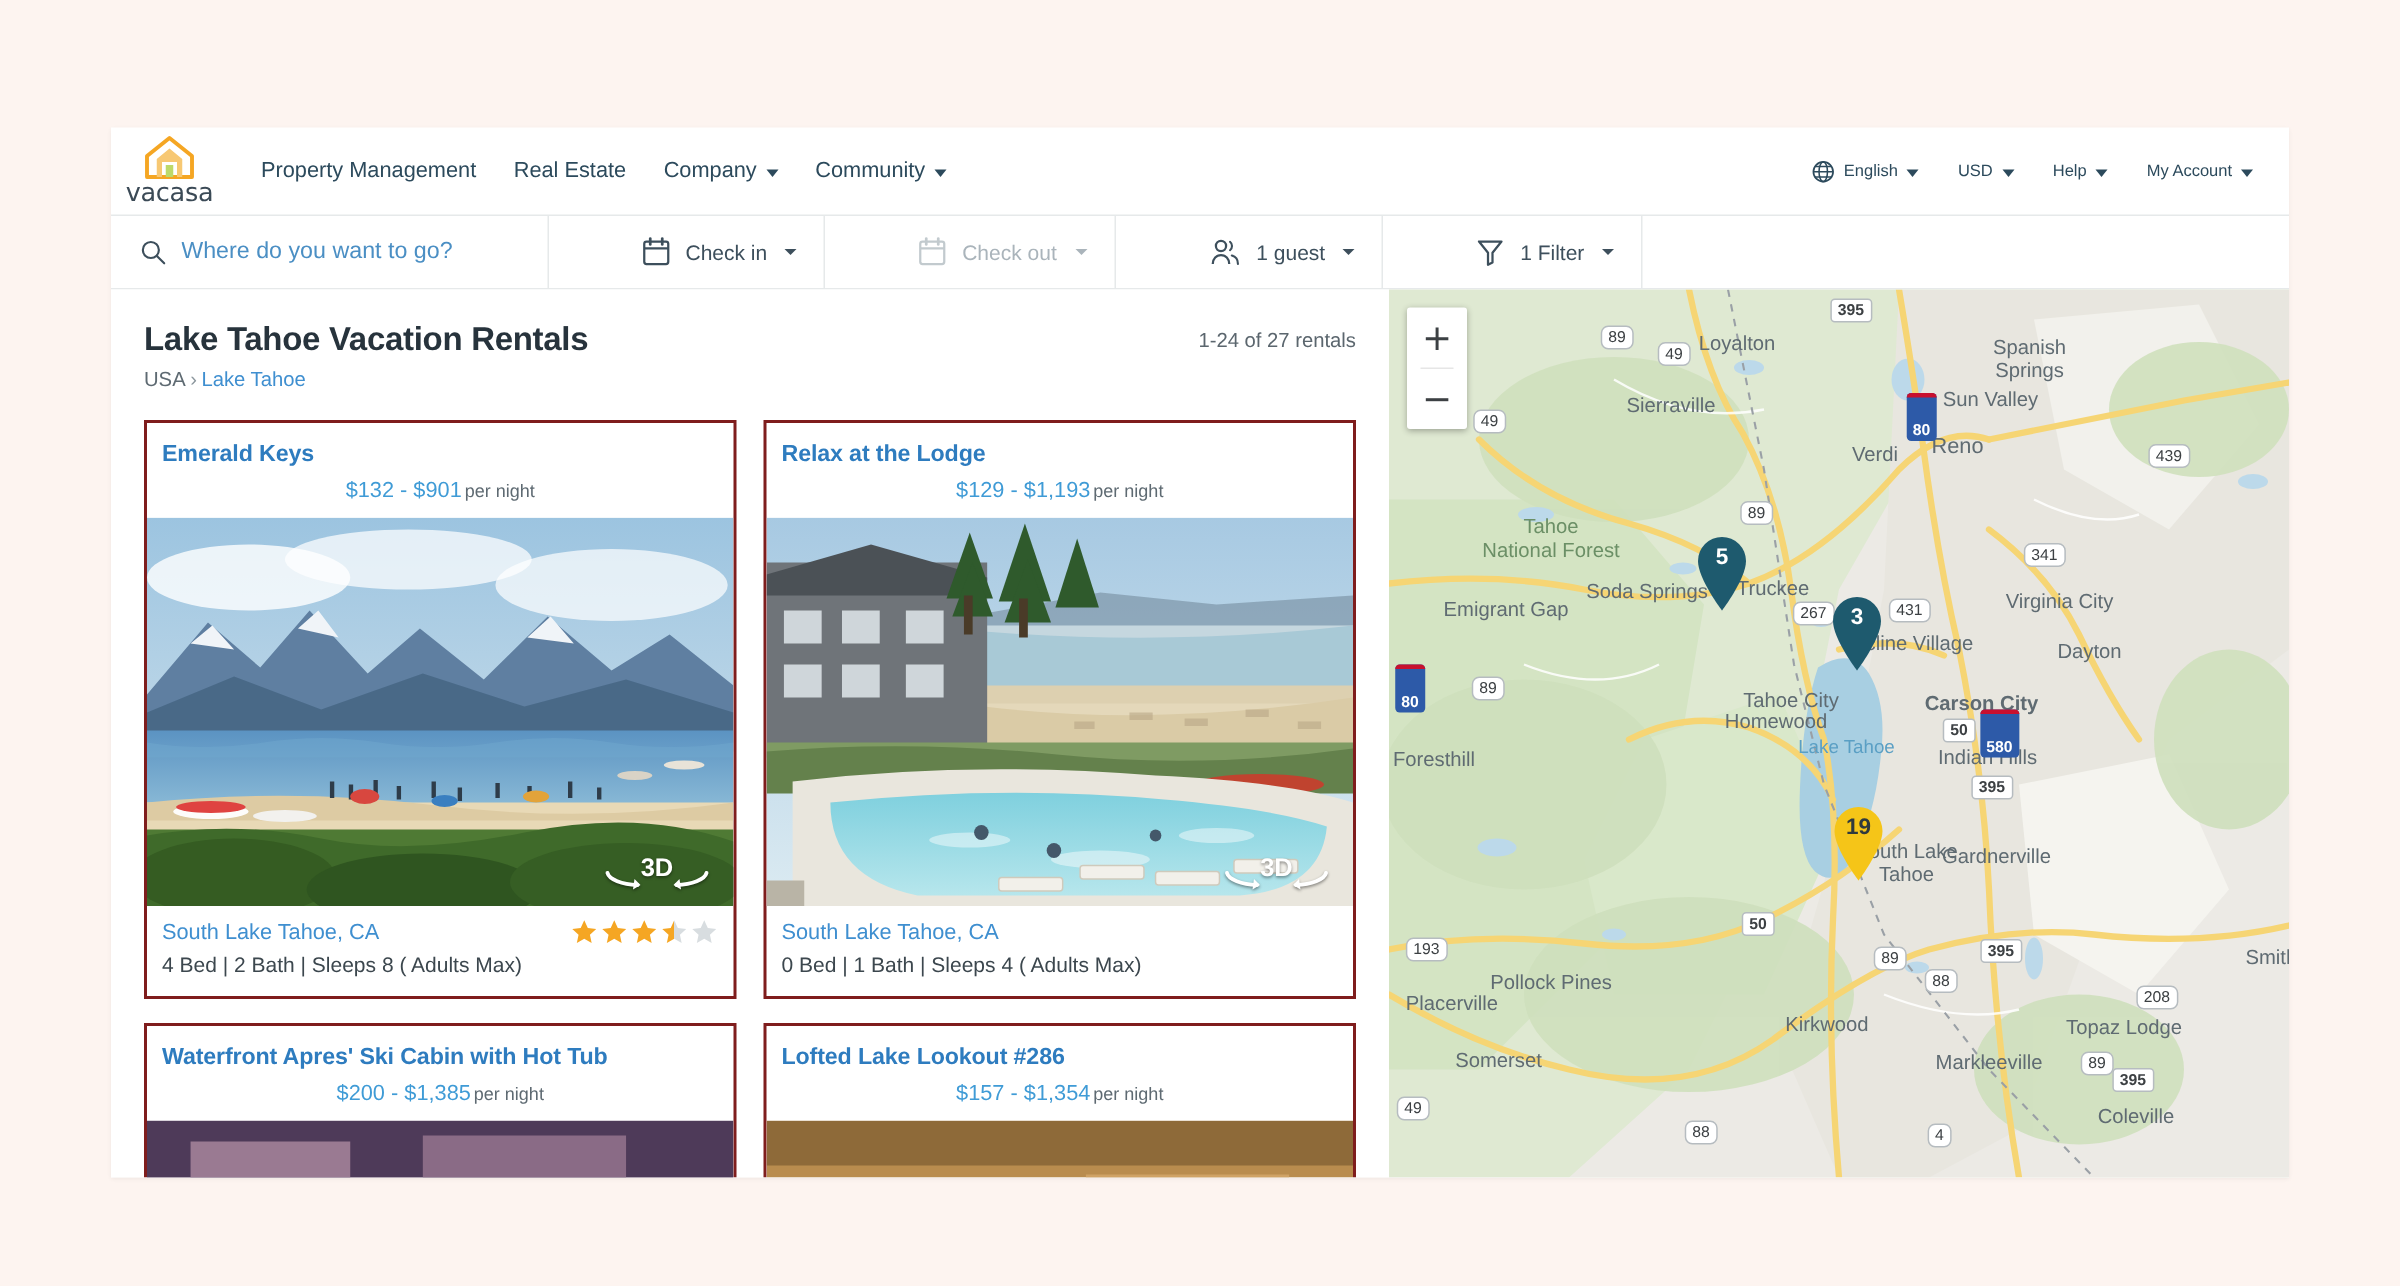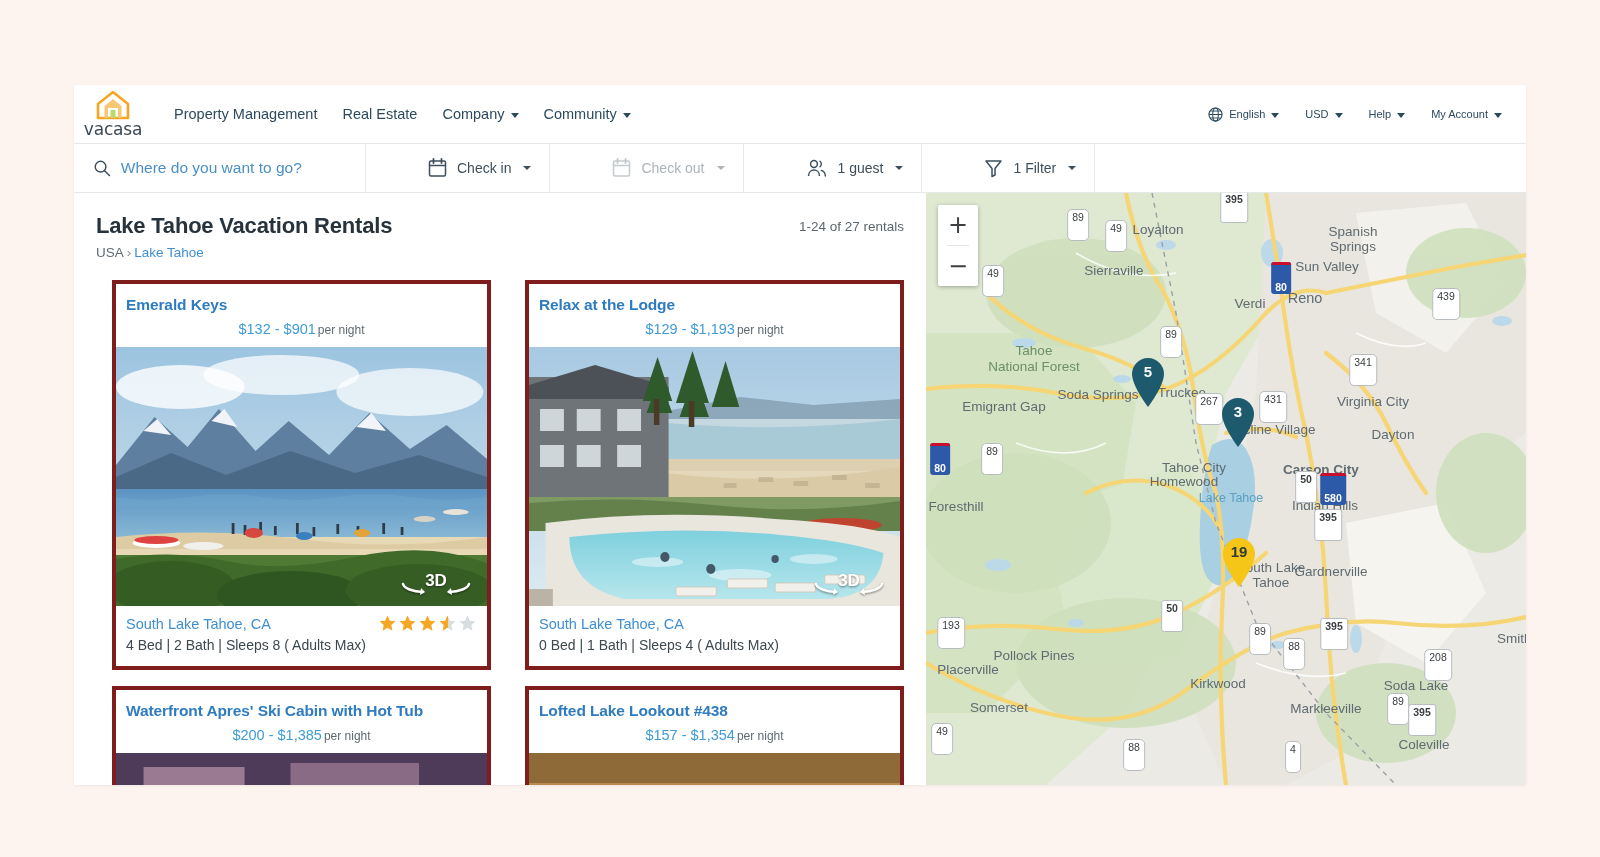--- a/index.html
+++ b/index.html
@@ -126,25 +126,24 @@
 
   
   .cards {
     margin-top: 20px;
     display: grid;
     grid-template-columns: 1fr 1fr;
     gap: 0 18px;
     padding: 0 22px;
   }
   .card {
-    border: 4px solid #7f1d1d;
+    border: 2px solid #7f1d1d;
     background: #fff;
     margin-bottom: 16px;
     overflow: hidden;
-    margin-left: 16px;
   }
   .card-head { padding: 12px 10px 10px 10px; }
   .card-title {
     font-size: 15.5px;
     font-weight: bold;
     color: #2e7cbf;
     cursor: pointer;
     letter-spacing: -0.1px;
   }
   .card-price { margin-top: 7px; font-size: 14.5px; color: #3f9bd6; text-align: center; }
@@ -237,21 +236,21 @@
 
   .shield {
     position: absolute;
     z-index: 3;
     transform: translate(-50%, -50%);
     background: #fff;
     border: 1px solid #b6bcc0;
     border-radius: 5px;
     font-size: 10.5px;
     color: #3c4043;
-    padding: 1px 4px 17px;
+    padding: 1px 4px 1px;
     line-height: 12px;
     font-family: "Liberation Sans", sans-serif;
   }
   .shield.interstate {
     background: #2d5aa8;
     color: #fff;
     border: none;
     border-radius: 3px;
     padding: 19px 4px 1px;
     position: absolute;
@@ -601,21 +600,21 @@
               <rect x="30" y="14" width="110" height="70" fill="#9a7a92"></rect>
               <rect x="190" y="10" width="140" height="80" fill="#8a6b86"></rect>
               <rect y="90" width="404" height="169" fill="#5e4566"></rect>
             </svg>
           </div>
 
         </div>
 
         <div class="card">
           <div class="card-head">
-            <div class="card-title">Lofted Lake Lookout #438</div>
+            <div class="card-title">Lofted Lake Lookout #286</div>
             <div class="card-price">
               <span>$157 - $1,354</span><span class="per">per night</span>
             </div>
           </div>
           <div class="card-photo">
             <svg viewBox="0 0 404 259" preserveAspectRatio="none">
               <rect width="404" height="259" fill="#b98c4e"></rect>
               <rect width="404" height="30" fill="#8e6a39"></rect>
               <rect x="40" y="40" width="130" height="70" fill="#d8ad6e"></rect>
               <rect x="220" y="36" width="140" height="76" fill="#cfa265"></rect>
@@ -705,21 +704,21 @@
           <div class="mlabel city" style="left: 172px; top: 201px;">Soda Springs</div>
           <div class="mlabel city" style="left: 78px; top: 213px;">Emigrant Gap</div>
           <div class="mlabel forest" style="left: 108px; top: 166px;">Tahoe
 National Forest</div>
           <div class="mlabel city" style="left: 30px; top: 313px;">Foresthill</div>
           <div class="mlabel water" style="left: 305px; top: 305px;">Lake Tahoe</div>
           <div class="mlabel city" style="left: 345px; top: 382px;">South Lake
 Tahoe</div>
           <div class="mlabel city" style="left: 405px; top: 378px;">Gardnerville</div>
           <div class="mlabel city" style="left: 400px; top: 515px;">Markleeville</div>
-          <div class="mlabel city" style="left: 490px; top: 492px;">Soda Lake</div>
+          <div class="mlabel city" style="left: 490px; top: 492px;">Topaz Lodge</div>
           <div class="mlabel city" style="left: 608px; top: 445px;">Smith Valley</div>
           <div class="mlabel city" style="left: 498px; top: 551px;">Coleville</div>
           <div class="mlabel city" style="left: 292px; top: 490px;">Kirkwood</div>
           <div class="mlabel city" style="left: 108px; top: 462px;">Pollock Pines</div>
           <div class="mlabel city" style="left: 42px; top: 476px;">Placerville</div>
           <div class="mlabel city" style="left: 73px; top: 514px;">Somerset</div>
           <div class="shield " style="left: 152px; top: 32px;">89</div>
           <div class="shield " style="left: 190px; top: 43px;">49</div>
           <div class="shield us" style="left: 308px; top: 14px;">395</div>
           <div class="shield " style="left: 67px; top: 88px;">49</div>

